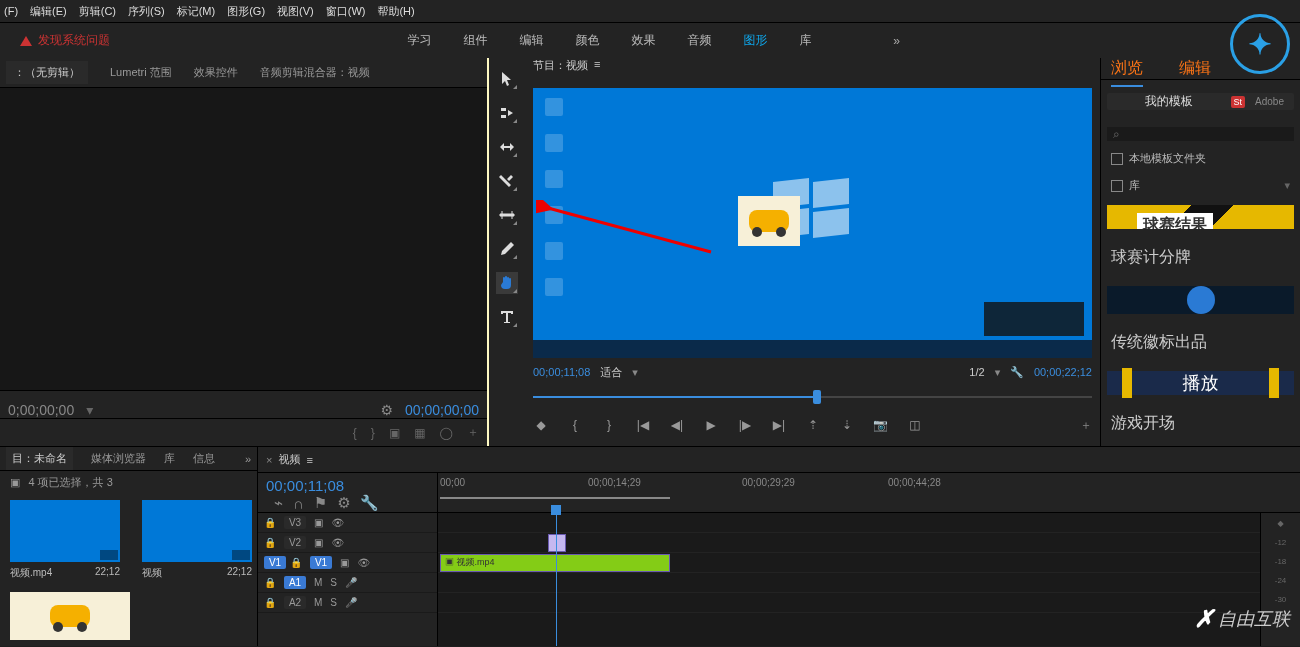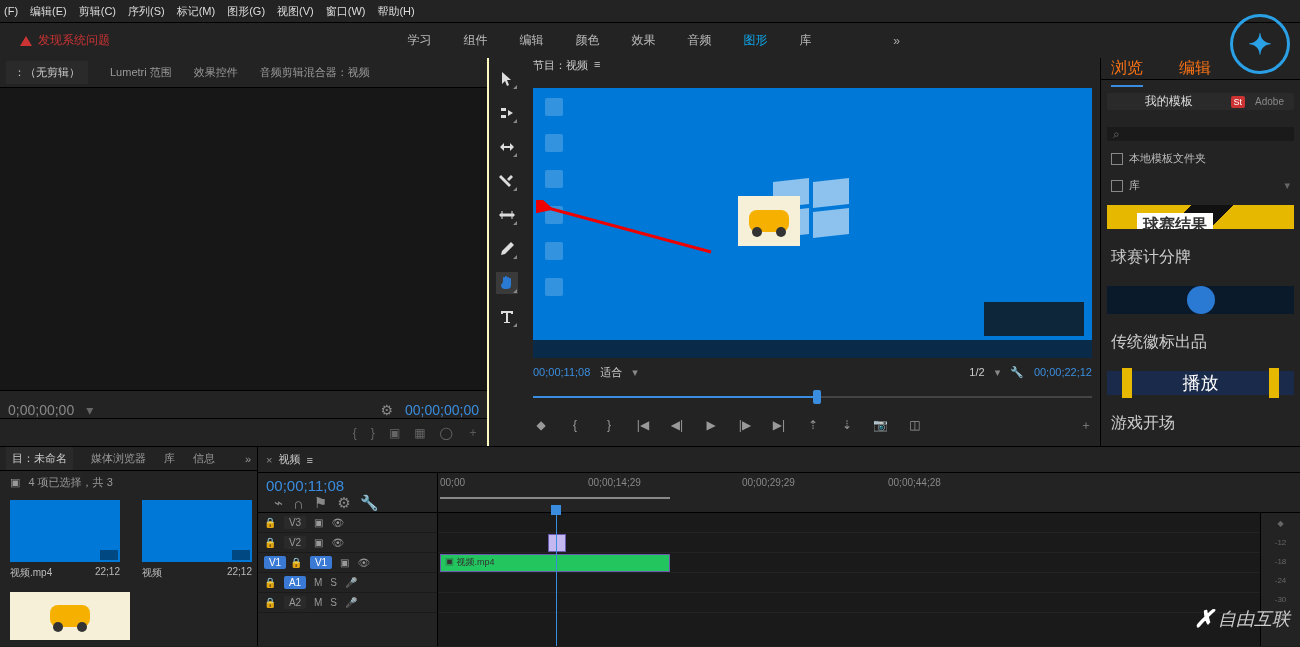--- a/index.html
+++ b/index.html
@@ -98,21 +98,21 @@
 .tl-ruler .tick{position:absolute;top:4px}
 .tl-tracks{flex:1;display:flex}
 .tl-labels{width:180px;background:#232323;border-right:1px solid #000}
 .trk{height:20px;display:flex;align-items:center;gap:8px;padding:0 6px;color:#999;font-size:10px;border-bottom:1px solid #1a1a1a}
 .trk .lock{width:12px}
 .trk .name{width:22px;background:#2a2a2a;text-align:center;padding:1px 0;border-radius:2px}
 .trk .name.hl{background:#3a7ad4;color:#fff}
 .trk .left-tag{width:22px;background:#3a7ad4;color:#fff;text-align:center;padding:1px 0;border-radius:2px;margin-right:-4px}
 .tl-content{flex:1;position:relative;background:#1a1a1a}
 .trk-row{height:20px;border-bottom:1px solid #232323;position:relative}
-.clip{position:absolute;top:1px;height:18px;background:#22c55e;border:1px solid #6a5ab0;font-size:9px;color:#333;padding:1px 4px;overflow:hidden}
+.clip{position:absolute;top:1px;height:18px;background:#84cc16;border:1px solid #6a5ab0;font-size:9px;color:#333;padding:1px 4px;overflow:hidden}
 .clip.small{background:#c5b8f0}
 .playhead{position:absolute;top:0;bottom:0;width:1px;background:#3a8dde}
 .playhead .cap{position:absolute;top:-8px;left:-5px;width:10px;height:10px;background:#3a8dde}
 .inout{position:absolute;top:0;height:2px;background:#888}
 .tl-zoom{width:40px;background:#232323;border-left:1px solid #000;display:flex;flex-direction:column;align-items:center;padding-top:6px;gap:10px;color:#666;font-size:8px}
 .brand-logo{position:absolute;top:14px;right:10px;display:flex;align-items:center;gap:8px;color:#2aa0e6;font-size:34px;font-weight:bold;z-index:10}
 .brand-logo .circ{width:60px;height:60px;border:3px solid #2aa0e6;border-radius:50%;display:flex;align-items:center;justify-content:center;font-size:28px}
 .watermark{position:absolute;bottom:14px;right:10px;color:#ccc;font-size:18px;font-style:italic;z-index:10;display:flex;align-items:center;gap:4px}
 .watermark .wx{font-weight:bold;font-size:24px;color:#fff}
 .arrow-annotation{position:absolute;z-index:12;pointer-events:none}

